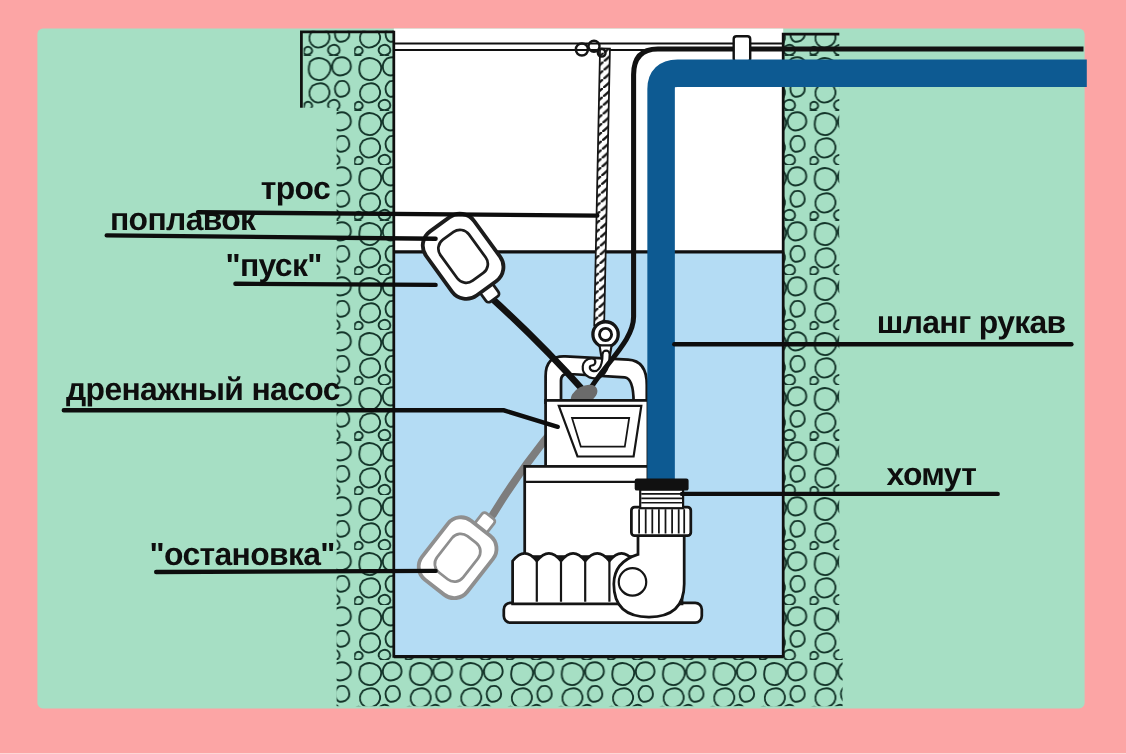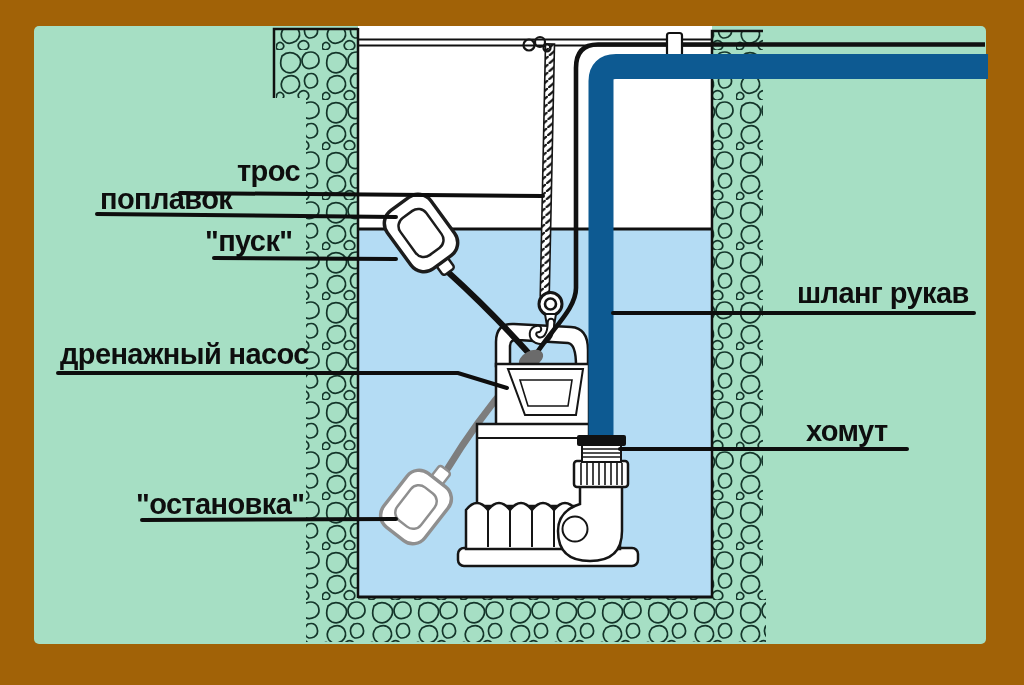--- a/index.html
+++ b/index.html
@@ -1,16 +1,16 @@
 <!DOCTYPE html>
 <html><head>
 <meta charset="utf-8">
 <style>
   html,body{margin:0;padding:0;background:#ffffff;}
-  .stage{position:relative;width:1024px;height:685px;background:#a16207;overflow:hidden;}
+  .stage{position:relative;width:1024px;height:685px;background:#fca5a5;overflow:hidden;}
   svg{display:block;}
   text.lbl{
     font-family:"Liberation Sans", sans-serif;
     font-weight:700;
     font-size:29px;
     letter-spacing:-0.6px;
     fill:#0e0e0e;
   }
 </style>
 </head>

